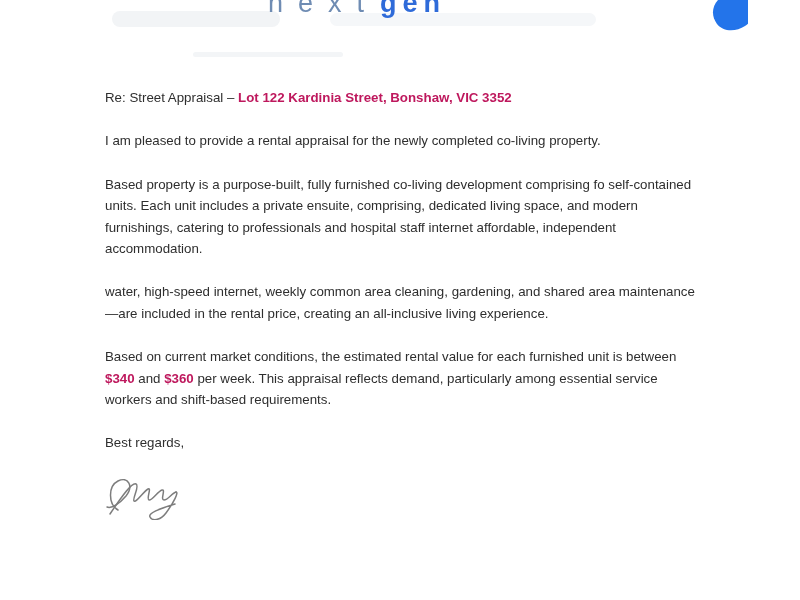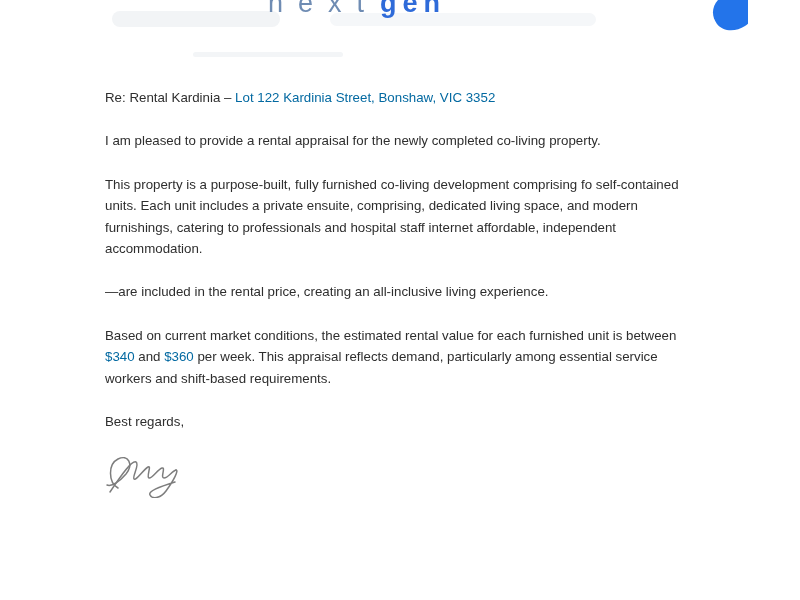--- a/index.html
+++ b/index.html
@@ -16,21 +16,21 @@
   .wm1{left:112px;top:11px;width:168px;height:16px;background:#f2f4f6;}
   .wm2{left:330px;top:13px;width:266px;height:13px;background:#f5f7f9;}
   .wm3{left:193px;top:52px;width:150px;height:5px;background:#f3f5f7;}
   
   .letter{
     position:absolute;left:105px;top:87px;width:640px;
     font-size:13.3px;line-height:21.4px;color:#2e2e2e;
   }
   .para{margin:0 0 22px 0;}
   .line{white-space:nowrap;}
-  .line .bold{font-weight:400;color:#0369a1;}
+  .line .bold{font-weight:700;color:#be185d;}
   .signature{margin:-2px 0 0 -2px;display:block;}
 </style>
 </head>
 <body>
 
 <div class="page">
 
   <div class="wm wm1"></div>
   <div class="wm wm2"></div>
   <div class="wm wm3"></div>
@@ -39,32 +39,33 @@
     <span class="part1">next</span><span class="part2">gen</span>
   </div>
 
   <svg class="blob" viewBox="0 0 56 34" xmlns="http://www.w3.org/2000/svg">
     <path d="M 6 0 L 51 0 C 48 10 42 20 33 26 C 24 32 11 32 5 24 C -1 16 0 6 6 0 Z" fill="#2374ea"></path>
   </svg>
 
   <div class="letter">
     <div id="letter-paragraphs">
         <div class="para">
-          <div class="line"><span>Re: Rental Kardinia – </span><span class="bold">Lot 122 Kardinia Street, Bonshaw, VIC 3352</span></div>
+          <div class="line"><span>Re: Street Appraisal – </span><span class="bold">Lot 122 Kardinia Street, Bonshaw, VIC 3352</span></div>
         </div>
         <div class="para">
           <div class="line"><span>I am pleased to provide a rental appraisal for the newly completed co-living property.</span></div>
         </div>
         <div class="para">
-          <div class="line"><span>This property is a purpose-built, fully furnished co-living development comprising fo self-contained</span></div>
+          <div class="line"><span>Based property is a purpose-built, fully furnished co-living development comprising fo self-contained</span></div>
           <div class="line"><span>units. Each unit includes a private ensuite, comprising, dedicated living space, and modern</span></div>
           <div class="line"><span>furnishings, catering to professionals and hospital staff internet affordable, independent</span></div>
           <div class="line"><span>accommodation.</span></div>
         </div>
         <div class="para">
+          <div class="line"><span>water, high-speed internet, weekly common area cleaning, gardening, and shared area maintenance</span></div>
           <div class="line"><span>—are included in the rental price, creating an all-inclusive living experience.</span></div>
         </div>
         <div class="para">
           <div class="line"><span>Based on current market conditions, the estimated rental value for each furnished unit is between</span></div>
           <div class="line"><span class="bold">$340</span><span> and </span><span class="bold">$360</span><span> per week. This appraisal reflects demand, particularly among essential service</span></div>
           <div class="line"><span>workers and shift-based requirements.</span></div>
         </div>
         <div class="para">
           <div class="line"><span>Best regards,</span></div>
         </div>

